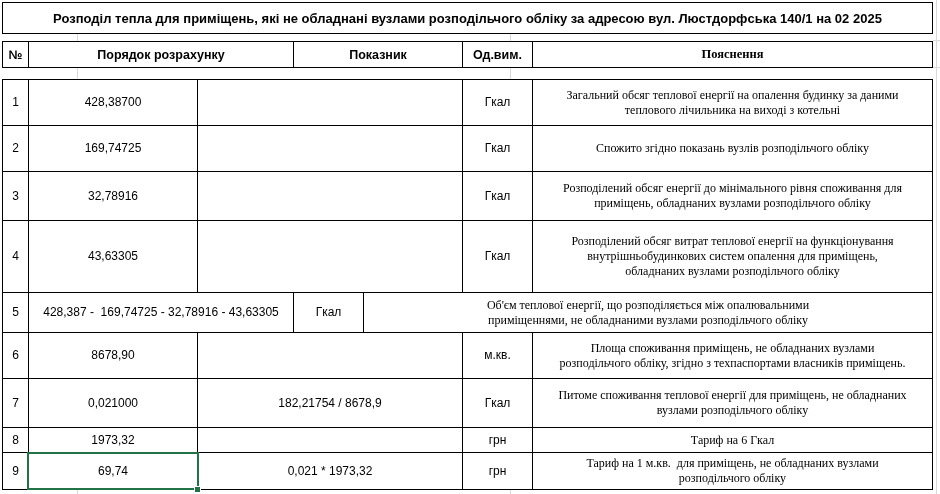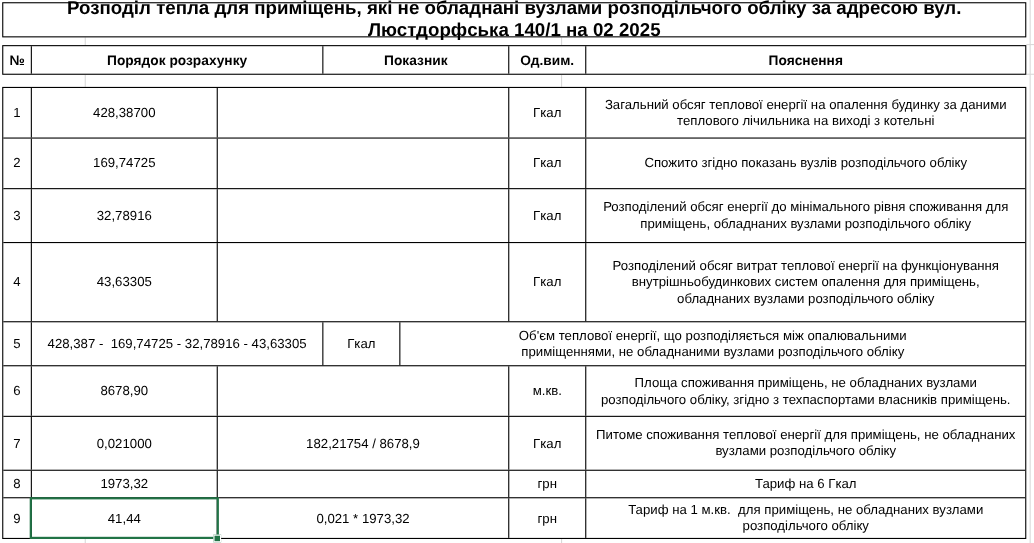--- a/index.html
+++ b/index.html
@@ -14,21 +14,21 @@
   
   .gl { position:absolute; background:#d9d9d9; z-index:0; }
   .gl.v { width:1px; }
   .gl.h { height:1px; }
 
   .box { position:absolute; left:2px; width:931px; border:1px solid #000; background:#fff; z-index:1; }
 
   .title-box {
     top:2px; height:32px;
     display:flex; align-items:center; justify-content:center;
-    font-weight:bold; font-size:17px; text-align:center;
+    font-weight:bold; font-size:13px; text-align:center;
   }
 
   .header-row { top:41px; height:27px; display:flex; }
   .hcell {
     display:flex; align-items:center; justify-content:center;
     font-weight:bold; font-size:12.5px;
     border-right:1px solid #000; height:100%;
   }
   .hcell:last-child { border-right:none; }
 
@@ -39,21 +39,21 @@
     display:flex; align-items:center; justify-content:center;
     text-align:center; font-size:12px; line-height:15px;
     border-right:1px solid #000; white-space:pre-wrap; padding:0 3px;
   }
   .c:last-child { border-right:none;text-align:center; }
 
   .w-num  { width:26px; }
   .w-val  { width:169px; }
   .w-form { width:265px; }
   .w-unit { width:70px;text-align:center; }
-  .w-expl { flex:1; }
+  .w-expl { flex:1;font-family:Liberation Serif, serif; }
 
   .r1 { height:46px; } .r2 { height:46px; } .r3 { height:49px; }
   .r4 { height:72px; } .r5 { height:40px; } .r6 { height:46px; }
   .r7 { height:49px; } .r8 { height:25px; } .r9 { height:36px; }
 
   
   .selection {
     position:absolute; left:27px; top:452px; width:172px; height:38px;
     border:2px solid #217346; z-index:5; pointer-events:none;
   }
@@ -146,21 +146,21 @@
     </div>
     <div class="row r8">
       <div class="c w-num">8</div>
       <div class="c w-val">1973,32</div>
       <div class="c w-form"></div>
       <div class="c w-unit">грн</div>
       <div class="c w-expl">Тариф на 6 Гкал</div>
     </div>
     <div class="row r9">
       <div class="c w-num">9</div>
-      <div class="c w-val">41,44</div>
+      <div class="c w-val">69,74</div>
       <div class="c w-form">0,021 * 1973,32</div>
       <div class="c w-unit">грн</div>
       <div class="c w-expl">Тариф на 1 м.кв.  для приміщень, не обладнаних вузлами
 розподільчого обліку</div>
     </div>
   </div>
 
   <div class="selection">
     <div class="fill-handle"></div>
   </div>

